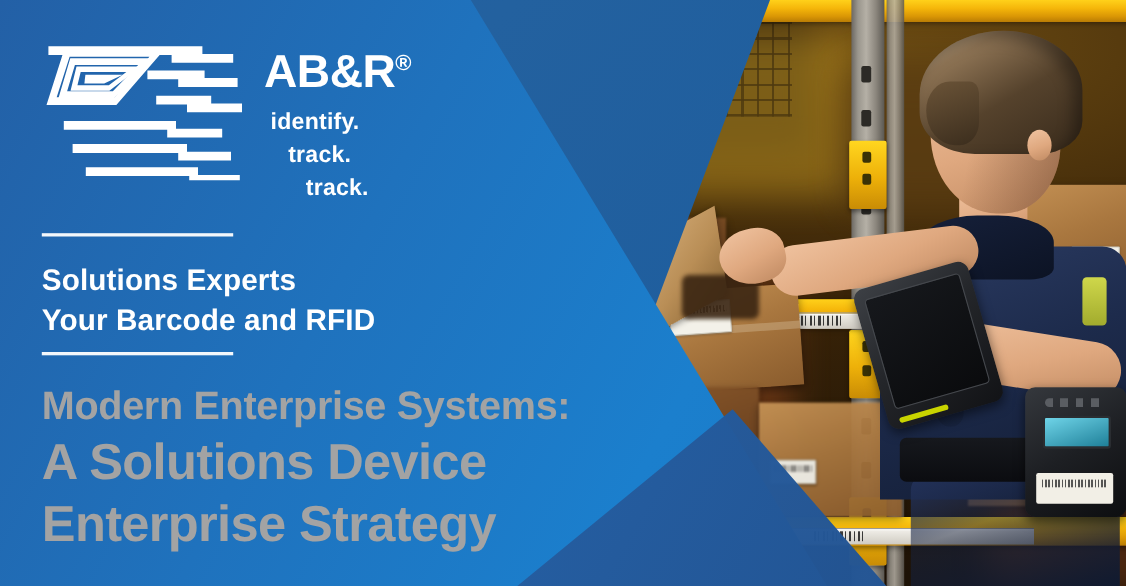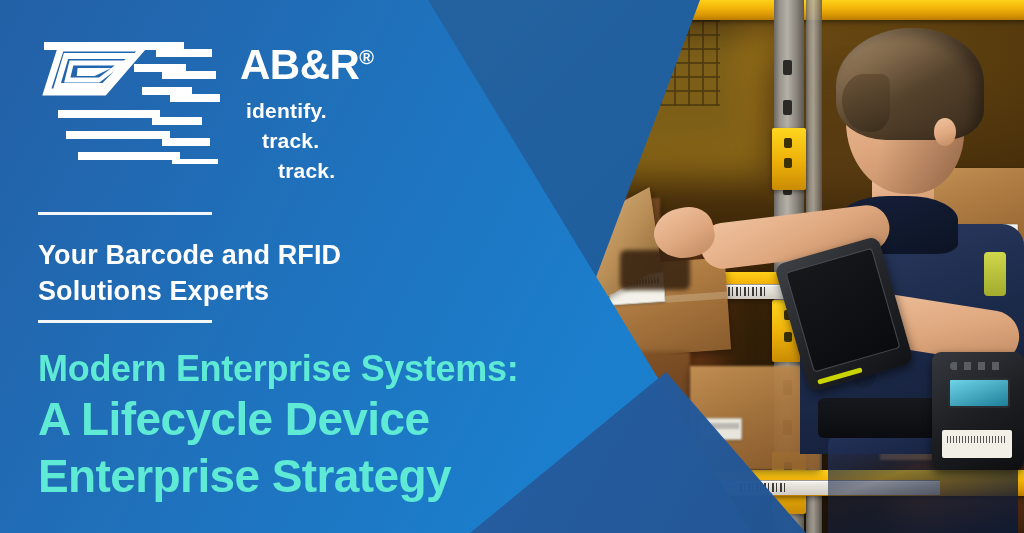--- a/index.html
+++ b/index.html
@@ -256,21 +256,21 @@
   .rule.top{top:212px;}
   .rule.bot{top:320px;}
 
   .subhead{
     position:absolute;left:38px;top:238px;width:420px;
     color:#fff;font-size:27px;font-weight:bold;line-height:1.32;
     letter-spacing:.1px;
   }
 
   .headline{
-    position:absolute;left:38px;top:348px;width:600px;color:#5eead4;
+    position:absolute;left:38px;top:348px;width:600px;color:#a3a3a3;
   }
   .h-l1{font-size:36px;font-weight:bold;line-height:1.18;letter-spacing:-.3px;}
   .h-l2,.h-l3{font-size:46px;font-weight:bold;line-height:1.18;letter-spacing:-.6px;}
   .h-l2{margin-top:2px;}
   .h-l3{margin-top:2px;}
 </style>
 </head>
 <body>
 
 <div class="banner">
@@ -414,26 +414,26 @@
           <div class="tag-1">identify.</div>
           <div class="tag-2">track.</div>
           <div class="tag-3">track.</div>
         </div>
       </div>
     </div>
 
     <div class="rule top"></div>
 
     <div class="subhead">
+      <div>Solutions Experts</div>
       <div>Your Barcode and RFID</div>
-      <div>Solutions Experts</div>
     </div>
 
     <div class="rule bot"></div>
 
     <div class="headline">
       <div class="h-l1">Modern Enterprise Systems:</div>
-      <div class="h-l2">A Lifecycle Device</div>
+      <div class="h-l2">A Solutions Device</div>
       <div class="h-l3">Enterprise Strategy</div>
     </div>
 
   </div>
 </div>
 
 </body></html>

